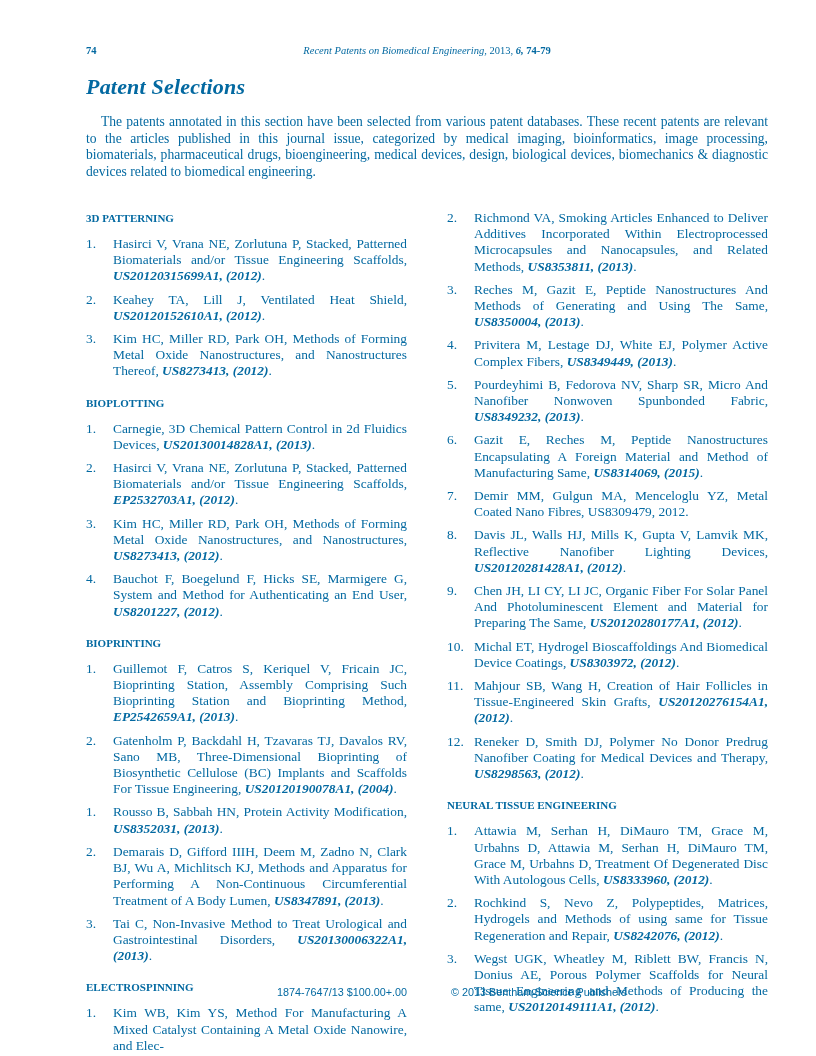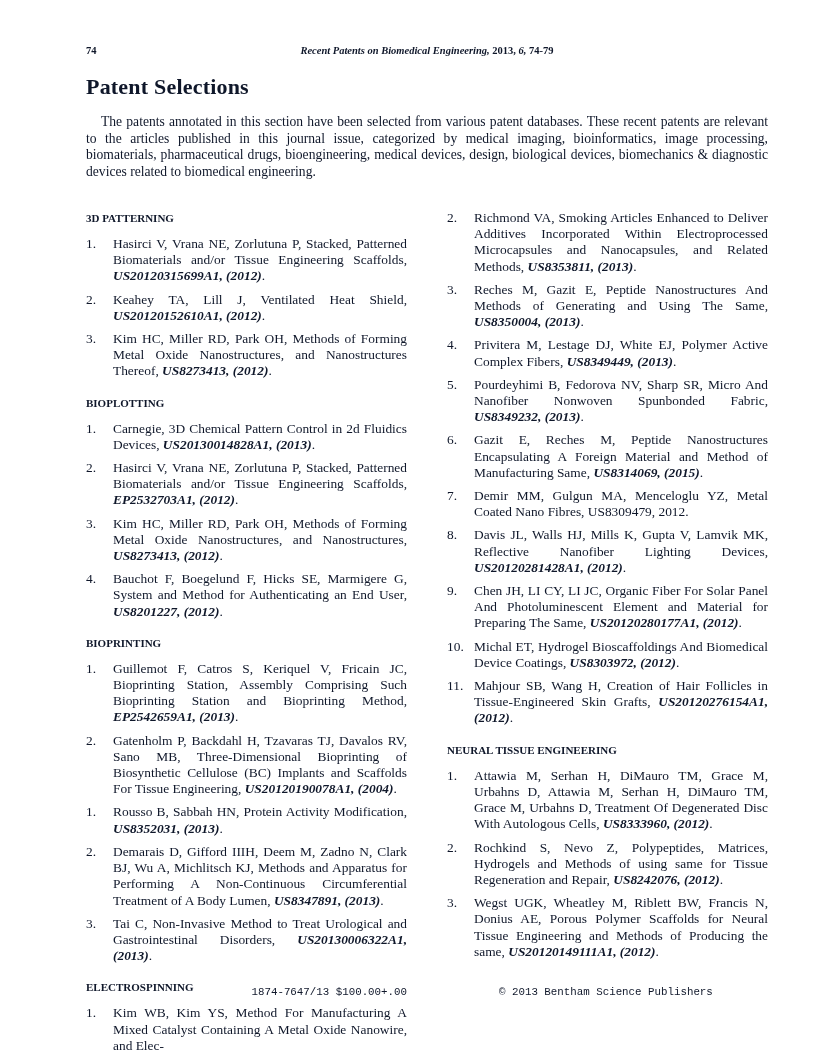--- a/index.html
+++ b/index.html
@@ -1,46 +1,47 @@
 <!DOCTYPE html>
 <html><head>
 <meta charset="utf-8">
 <style>
   html,body { margin:0; padding:0; background:#ffffff; }
   .page {
     position:relative;
     width:816px; height:1056px;
     margin:0 auto;
     background:#ffffff;
-    color:#0f172a;
+    color:#0369a1;
     font-family:"Liberation Serif","DejaVu Serif",serif;
     box-sizing:border-box;
     padding:44px 48px 0 86px;
     overflow:hidden;
   }
   
   .run-head {
     position:relative;
     font-size:10.5px;
     line-height:14px;
     height:14px;
   }
   .pg-num { position:absolute; left:0; top:0; font-weight:bold; }
   .jr-line { text-align:center; }
-  .jr-name { font-weight:bold; font-style:italic; }
-  .jr-year { font-weight:bold; }
+  .jr-name { font-weight:normal; font-style:italic; }
+  .jr-year { font-weight:normal; }
   .jr-vol  { font-weight:bold; font-style:italic; }
   .jr-pages{ font-weight:bold;text-align:right; }
 
   h1.doc-title {
     margin:16px 0 0 0;
     font-size:22px;
     line-height:26px;
     font-weight:bold;
     letter-spacing:0.2px;
+    font-style:italic;
   }
   p.intro {
     margin:14px 0 0 0;
     font-size:13.6px;
     line-height:16.5px;
     text-align:justify;
     text-indent:15px;
   }
 
   .columns {
@@ -72,24 +73,23 @@
     flex:1 1 auto;
     text-align:justify;
   }
   .patent { font-weight:bold; font-style:italic; }
 
   .page-footer {
     position:absolute;
     left:86px; right:48px;
     top:986px;
     display:flex;
-    font-family:Liberation Mono, monospace;
+    font-family:Liberation Sans, sans-serif;
     font-size:10.8px;
     line-height:13px;
-    gap:48px;
   }
   .footer-issn { width:321px; text-align:right; }
   .footer-copy { margin-left:44px; }
 </style>
 </head>
 <body>
 
 <div class="page">
 
   <div class="run-head">
@@ -240,20 +240,24 @@
   <div class="item">
     <span class="item-num">10.</span>
     <span class="item-body">Michal ET, Hydrogel Bioscaffoldings And Biomedical Device Coatings, <span class="patent">US8303972, (2012)</span>.</span>
   </div>
 
   <div class="item">
     <span class="item-num">11.</span>
     <span class="item-body">Mahjour SB, Wang H, Creation of Hair Follicles in Tissue-Engineered Skin Grafts, <span class="patent">US20120276154A1, (2012)</span>.</span>
   </div>
 
+  <div class="item">
+    <span class="item-num">12.</span>
+    <span class="item-body">Reneker D, Smith DJ, Polymer No Donor Predrug Nanofiber Coating for Medical Devices and Therapy, <span class="patent">US8298563, (2012)</span>.</span>
+  </div>
 </div>
   </div>
 
   <div class="section">
     <div class="sec-heading">NEURAL TISSUE ENGINEERING</div>
     <div class="sec-items">
   <div class="item">
     <span class="item-num">1.</span>
     <span class="item-body">Attawia M, Serhan H, DiMauro TM, Grace M, Urbahns D, Attawia M, Serhan H, DiMauro TM, Grace M, Urbahns D, Treatment Of Degenerated Disc With Autologous Cells, <span class="patent">US8333960, (2012)</span>.</span>
   </div>

